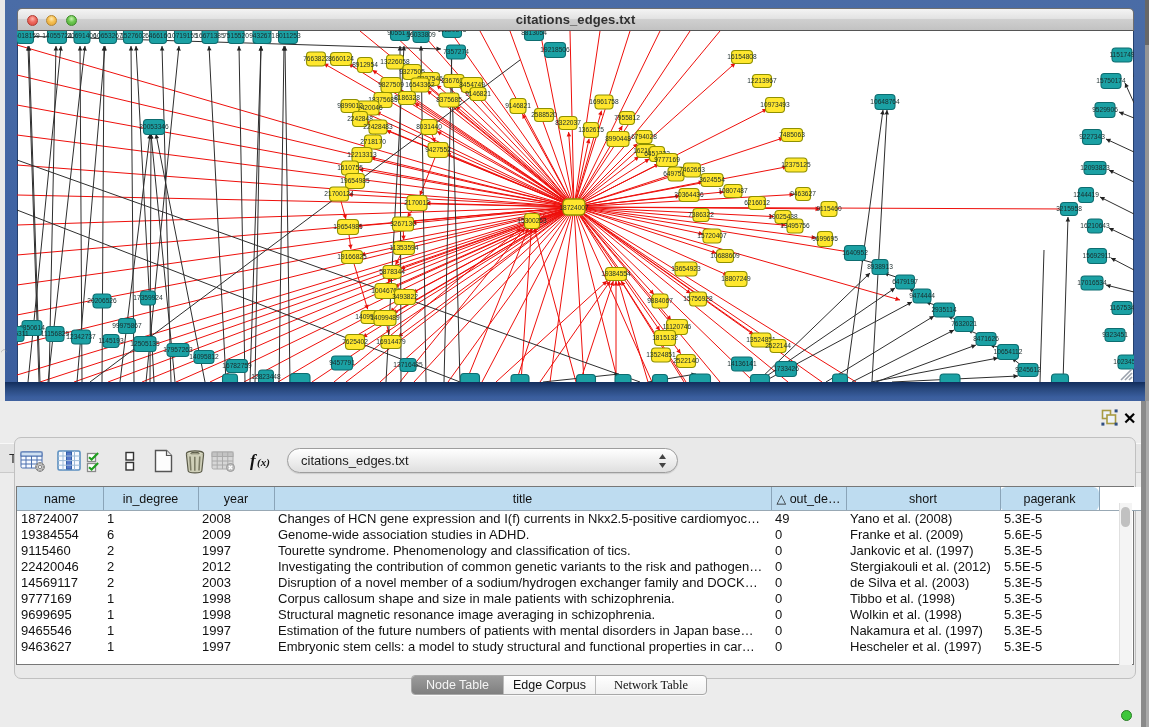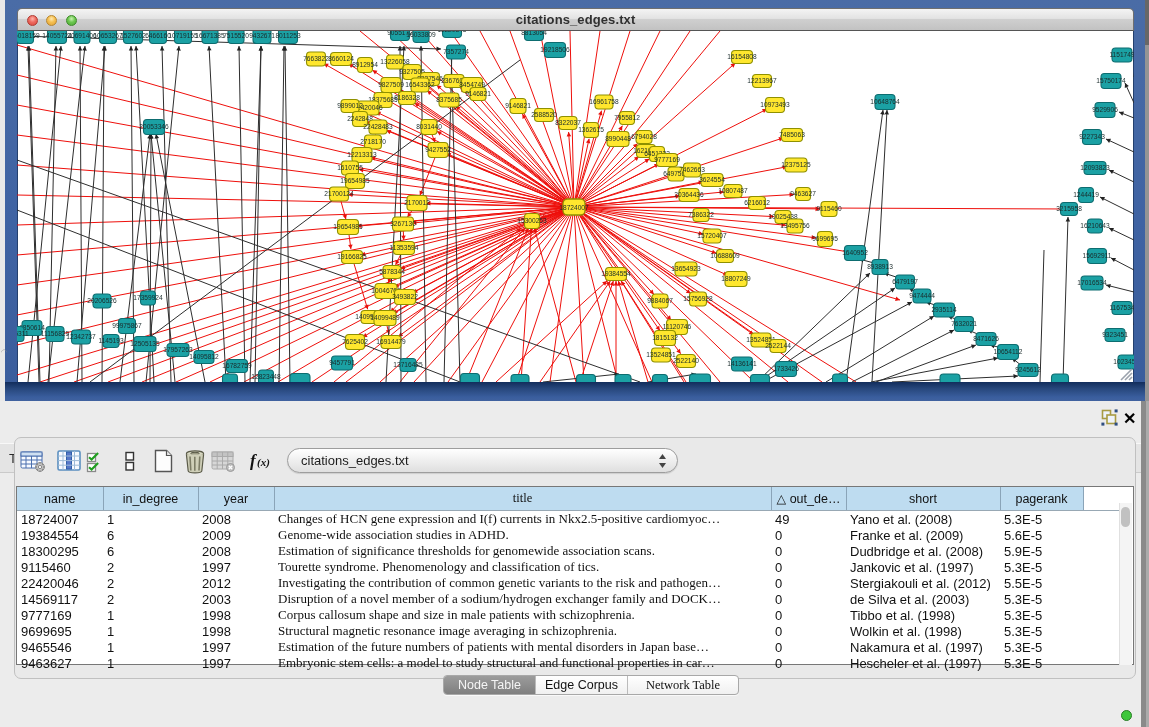--- a/index.html
+++ b/index.html
@@ -33,28 +33,28 @@
 .ticon { display:flex; align-items:center; }
 #combo { left:287px; top:448px; width:391px; height:25px; border:1px solid #9d9d9d; border-radius:13px;
   background:linear-gradient(180deg,#ffffff 0%,#f2f2f2 40%,#dfdfdf 100%); box-shadow:0 1px 1px rgba(0,0,0,.12);}
 #combo .txt { position:absolute; left:13px; top:4px; font-size:13px; color:#1d1d1d; }
 #combo .arr { position:absolute; right:10px; top:4px; }
 
 #tablewrap { left:16px; top:486px; width:1118px; height:179px; background:#fff; border:1px solid #777; border-radius:0; }
 table { border-collapse:collapse; table-layout:fixed; width:1074px; font-size:13px; }
 th { background:#bedcf0; font-weight:normal; font-size:12.5px; height:19px; border-right:1px solid #8aa4b8; border-bottom:1px solid #98a8b4; padding:4px; color:#111; }
 td { height:16px; padding:0 0 0 4px; font-size:13px; color:#111; white-space:nowrap; overflow:hidden; }
-.c1 { width:86px; } .c2 { width:95px;margin-top:13px; } .c3 { width:76px; } .c4 { width:497px;font-family:Liberation Serif, serif; }
-.c5 { width:75px;margin-left:10px; } .c6 { width:154px; } .c7 { width:83px; } .c8 { width:43px; border-right:none; }
+.c1 { width:86px; } .c2 { width:95px;margin-top:13px; } .c3 { width:76px; } .c4 { width:497px; }
+.c5 { width:75px;margin-left:10px; } .c6 { width:154px; } .c7 { width:99px;border-radius:6px; } .c8 { width:43px; border-right:none; }
 th.c8 { background:#fff; border-right:none; border-bottom:1px solid #98a8b4; }
 #vscroll { left:1119px; top:503px; width:13px; height:162px; background:#f4f4f4; border-left:1px solid #e0e0e0; }
 #vthumb { left:1121px; top:507px; width:9px; height:20px; background:#c1c1c1; border-radius:5px; }
 
 
-#tabs { left:443px; top:675px; width:296px; height:20px; border:1px solid #a8a8a8; border-radius:4px;
+#tabs { left:411px; top:675px; width:296px; height:20px; border:1px solid #a8a8a8; border-radius:4px;
   background:linear-gradient(180deg,#ffffff, #f0f0f0); display:flex; overflow:hidden; box-shadow:0 1px 0 rgba(255,255,255,.7);}
 #tabs div { flex:0 0 92px; text-align:center; font-size:12.5px; line-height:19px; color:#111; border-right:1px solid #bbb; }
 #tabs div:last-child { border-right:none; flex:1;font-family:Liberation Serif, serif; }
 #tabs .sel { background:linear-gradient(180deg,#9c9c9c,#7f7f7f); color:#f5f5f5; }
 #status { left:0; top:700px; width:1149px; height:27px; }
 #memtxt { position:absolute; left:1063px; top:728px; font-size:15px; color:#222; }
 #memdot { position:absolute; left:1121px; top:710px; width:11px; height:11px; border-radius:50%; background:#3dc73a; border:1px solid #2a7d26; }
 #grayRbottom { left:1141px; top:401px; width:8px; height:326px; background:linear-gradient(90deg,#8a8a8a 0 5px,#ababab 5px); }
 #sidemark { left:1px; top:348px; width:4px; height:8px; color:#888; font-size:7px; }
 </style></head>
@@ -864,30 +864,20 @@
           <td class="c1">19384554</td>
           <td class="c2">6</td>
           <td class="c3">2009</td>
           <td class="c4">Genome-wide association studies in ADHD.</td>
           <td class="c5">0</td>
           <td class="c6">Franke et al. (2009)</td>
           <td class="c7">5.6E-5</td>
           <td class="c8"></td>
         </tr>
 <tr>
-          <td class="c1">18300295</td>
-          <td class="c2">6</td>
-          <td class="c3">2008</td>
-          <td class="c4">Estimation of significance thresholds for genomewide association scans.</td>
-          <td class="c5">0</td>
-          <td class="c6">Dudbridge et al. (2008)</td>
-          <td class="c7">5.9E-5</td>
-          <td class="c8"></td>
-        </tr>
-<tr>
           <td class="c1">9115460</td>
           <td class="c2">2</td>
           <td class="c3">1997</td>
           <td class="c4">Tourette syndrome. Phenomenology and classification of tics.</td>
           <td class="c5">0</td>
           <td class="c6">Jankovic et al. (1997)</td>
           <td class="c7">5.3E-5</td>
           <td class="c8"></td>
         </tr>
 <tr>

